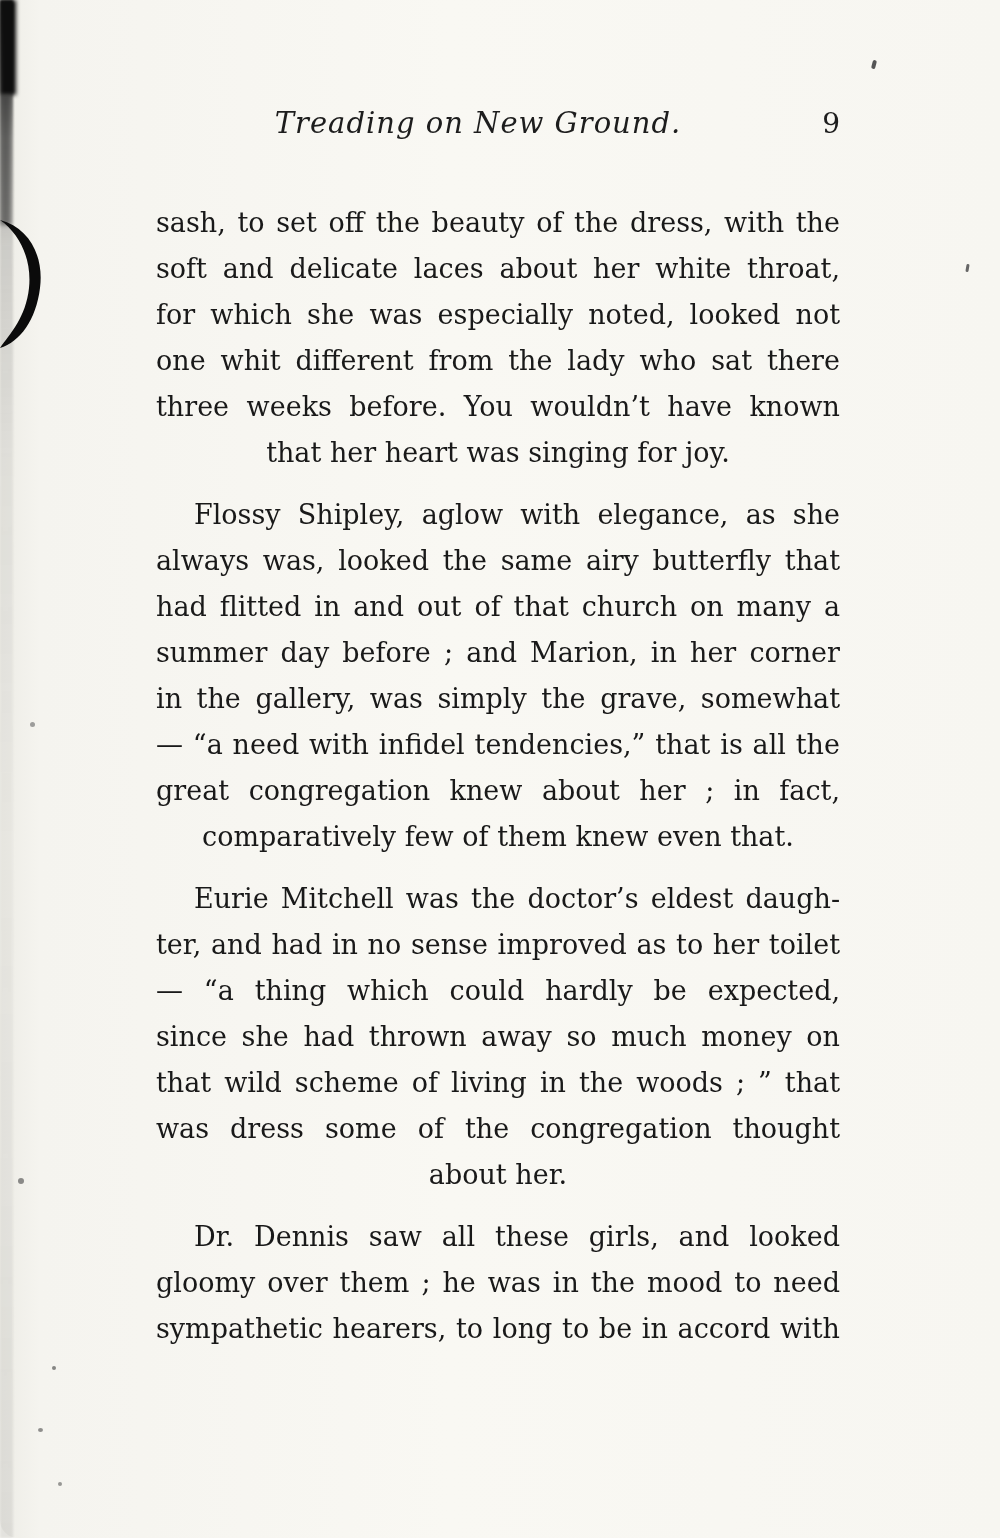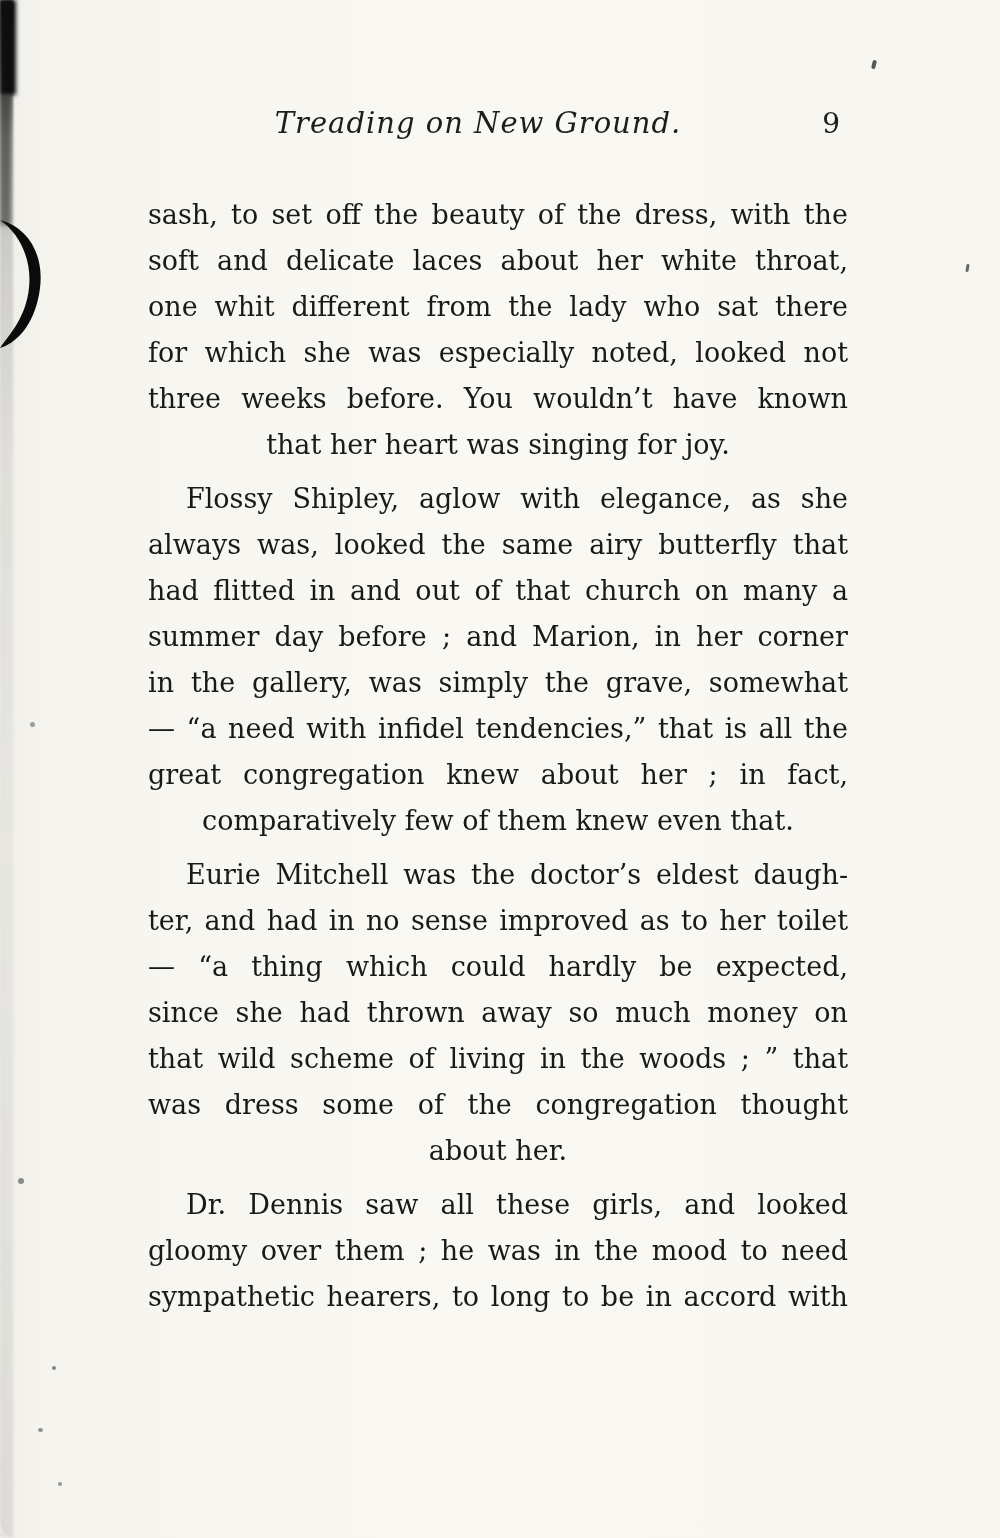--- a/index.html
+++ b/index.html
@@ -18,21 +18,21 @@
   .title{
     position:absolute;left:0;right:40px;text-align:center;
     font-style:italic;font-size:29px;letter-spacing:1px;color:#1d1d1d;
   }
   .pagenum{position:absolute;right:16px;top:1px;font-size:28px;color:#1d1d1d;}
   
   .bodytext{
     position:absolute;top:184px;left:140px;width:716px;
     font-size:27px;line-height:46px;color:#191919;
   }
-  .paragraph{margin:8px;}
+  .paragraph{margin:16px;}
   .line{text-align:center;}
   .line.just{text-align:justify;text-align-last:justify;}
   .line.first-indent{text-indent:38px;}
   
   .edge-strip{
     position:absolute;left:0;top:0;width:13px;height:100%;
     background:linear-gradient(180deg,
       rgba(15,15,15,.95) 0%,
       rgba(25,25,25,.75) 4%,
       rgba(60,60,60,.40) 9%,
@@ -76,22 +76,22 @@
 
   <div class="header">
     <div class="title">Treading on New Ground.</div>
     <div class="pagenum">9</div>
   </div>
 
   <div class="bodytext">
       <div class="paragraph">
         <div class="line just">sash, to set off the beauty of the dress, with the</div>
         <div class="line just">soft and delicate laces about her white throat,</div>
+        <div class="line just">for which she was especially noted, looked not</div>
         <div class="line just">one whit different from the lady who sat there</div>
-        <div class="line just">for which she was especially noted, looked not</div>
         <div class="line just">three weeks before.  You wouldn’t have known</div>
         <div class="line">that her heart was singing for joy.</div>
       </div>
       <div class="paragraph">
         <div class="line just first-indent">Flossy Shipley, aglow with elegance, as she</div>
         <div class="line just">always was, looked the same airy butterfly that</div>
         <div class="line just">had flitted in and out of that church on many a</div>
         <div class="line just">summer day before ; and Marion, in her corner</div>
         <div class="line just">in the gallery, was simply the grave, somewhat</div>
         <div class="line just">— “a need with infidel tendencies,” that is all the</div>

